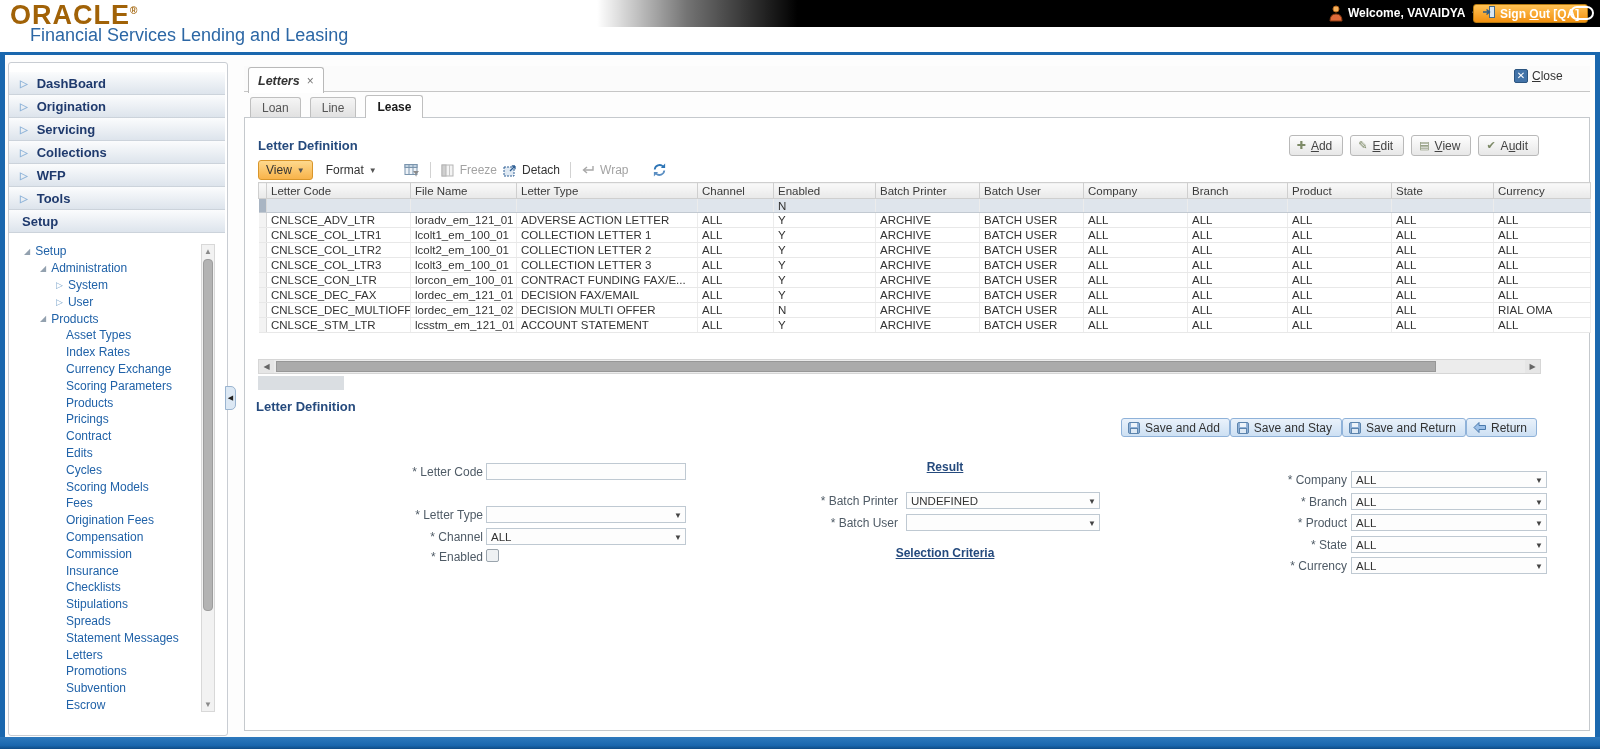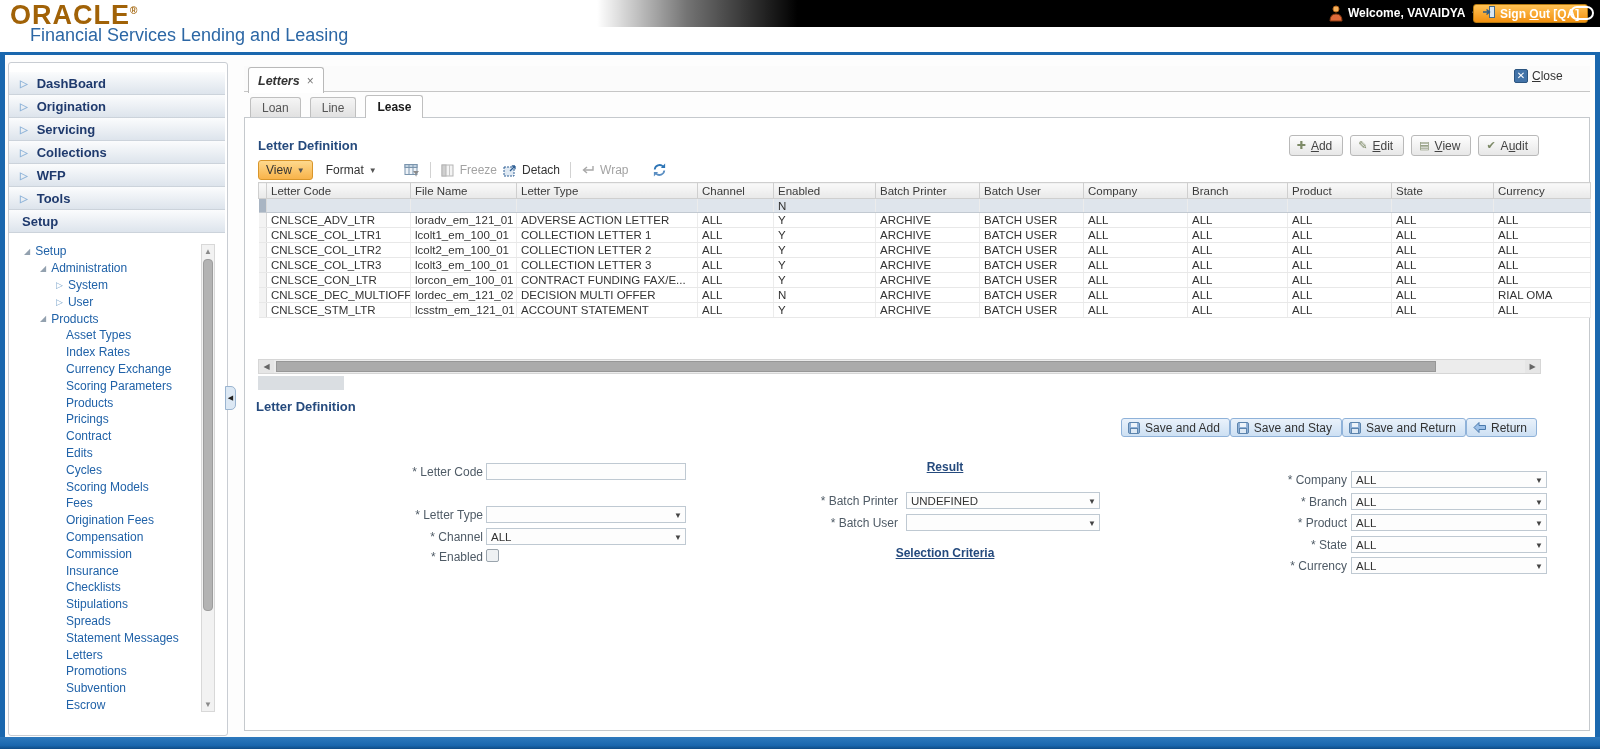--- a/index.html
+++ b/index.html
@@ -555,20 +555,35 @@
             <td>ARCHIVE</td>
             <td>BATCH USER</td>
             <td>ALL</td>
             <td>ALL</td>
             <td>ALL</td>
             <td>ALL</td>
             <td>ALL</td>
           </tr>
           <tr>
             <td class="rowhdr"></td>
+            <td>CNLSCE_DEC_FAX</td>
+            <td>lordec_em_121_01</td>
+            <td>DECISION FAX/EMAIL</td>
+            <td>ALL</td>
+            <td>Y</td>
+            <td>ARCHIVE</td>
+            <td>BATCH USER</td>
+            <td>ALL</td>
+            <td>ALL</td>
+            <td>ALL</td>
+            <td>ALL</td>
+            <td>ALL</td>
+          </tr>
+          <tr>
+            <td class="rowhdr"></td>
             <td>CNLSCE_DEC_MULTIOFFER_...</td>
             <td>lordec_em_121_02</td>
             <td>DECISION MULTI OFFER</td>
             <td>ALL</td>
             <td>N</td>
             <td>ARCHIVE</td>
             <td>BATCH USER</td>
             <td>ALL</td>
             <td>ALL</td>
             <td>ALL</td>

